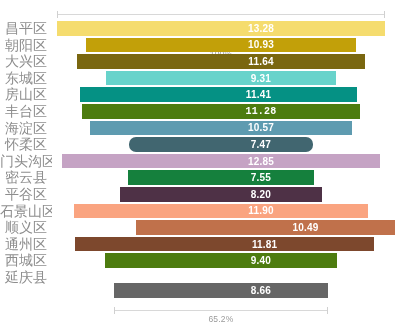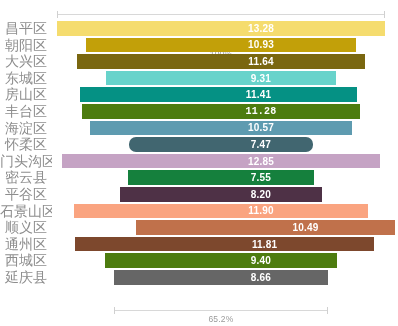--- a/index.html
+++ b/index.html
@@ -247,21 +247,21 @@
         <div class="row-label">西城区</div>
         <div class="bar-track">
           <div class="bar" style="left: 47.92px; width: 232.17px; background-color: #4d7c0f;">
             <div class="bar-value">9.40</div>
           </div>
         </div>
       </div>
       <div class="row">
         <div class="row-label">延庆县</div>
         <div class="bar-track">
-          <div class="bar" style="left: 57.05px; width: 213.89px; background-color: rgb(102, 102, 102);">
+          <div class="bar" style="left: 57.05px; width: 213.89px; background-color: rgb(102, 102, 102); margin-top: 13px;">
             <div class="bar-value">8.66</div>
           </div>
         </div>
       </div>
     </div>
 
   <div class="axis" id="axis-bottom">
     <div class="axis-line" id="axis-bottom-line" style="left: 114.05px; width: 213.89px;"></div>
     <div class="axis-tick" id="axis-bottom-tick-left" style="left: 114.05px;"></div>
     <div class="axis-tick" id="axis-bottom-tick-right" style="left: 326.95px;"></div>

